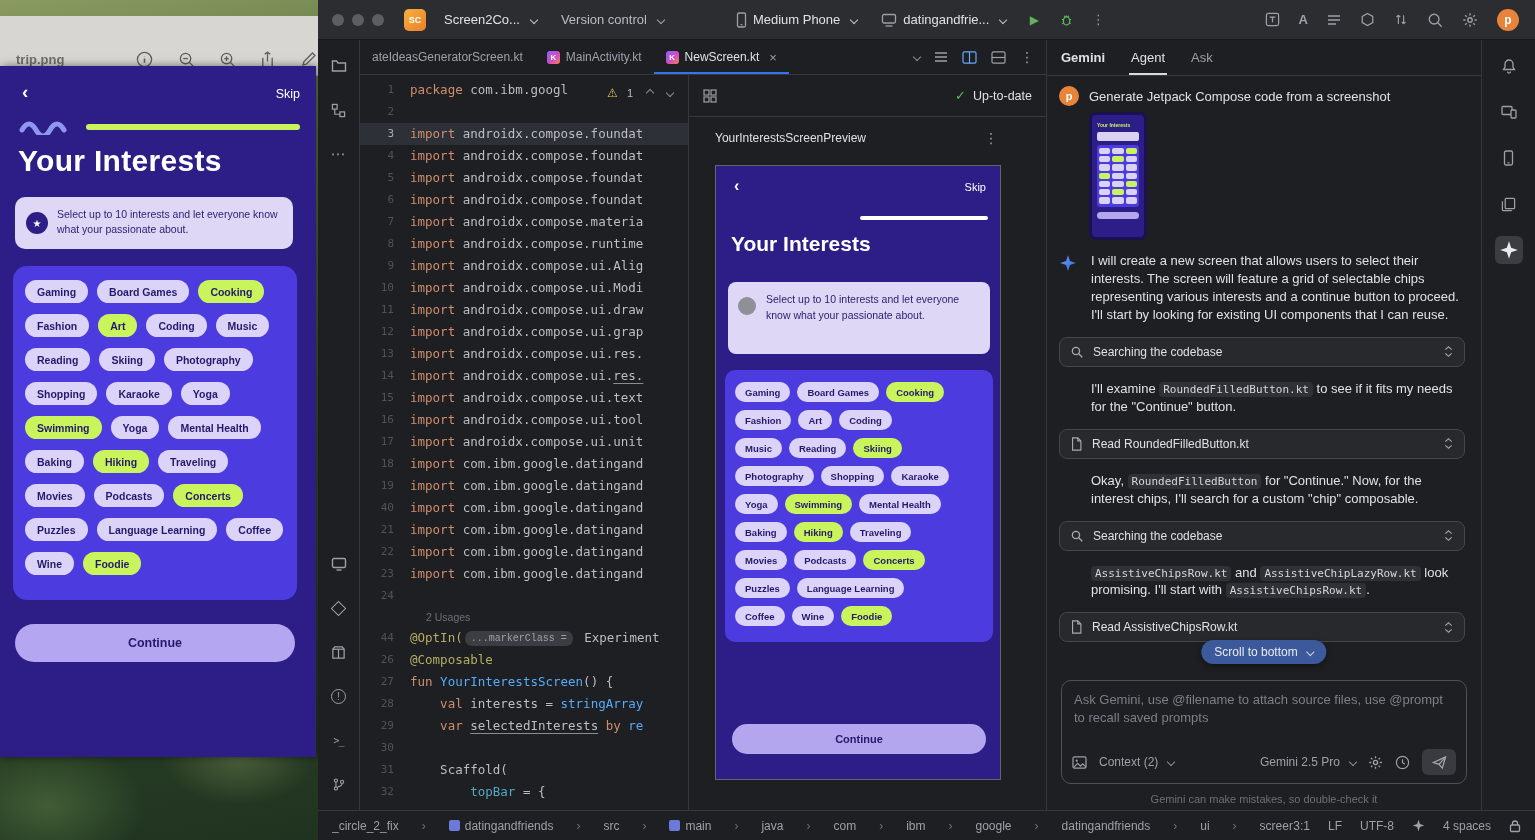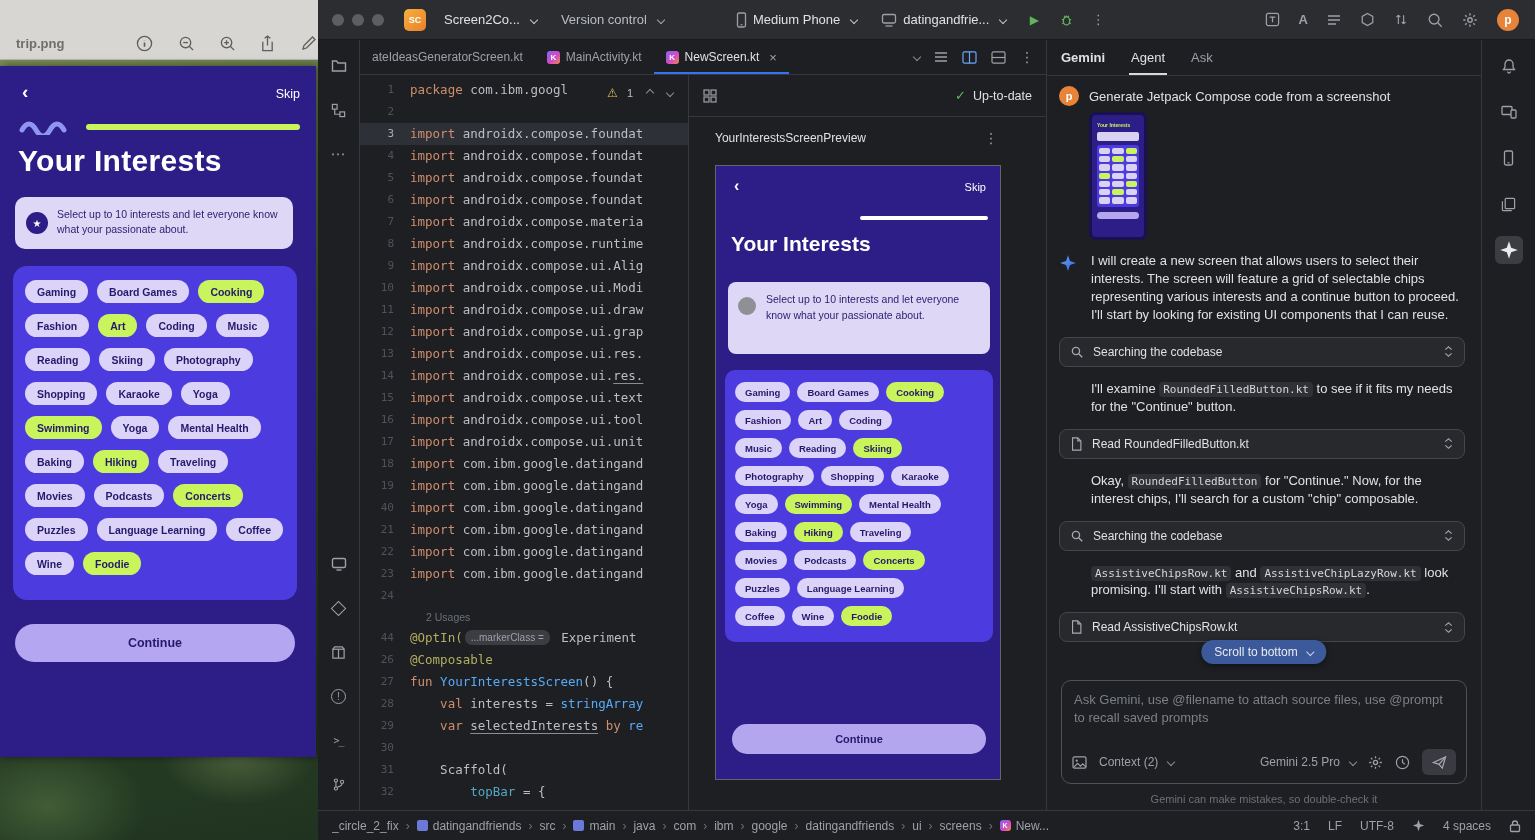--- a/index.html
+++ b/index.html
@@ -8,21 +8,21 @@
 svg{display:block}
 i.cv{display:inline-block;width:6px;height:6px;border-right:1.5px solid currentColor;border-bottom:1.5px solid currentColor;transform:rotate(45deg);margin-left:5px;opacity:.85;flex:none}
 i.cv.up{transform:rotate(-135deg)}
 .kebab{font-size:14px;color:#9da0a8;line-height:1}
 
 
 .desk{position:absolute;left:0;top:0;width:318px;height:840px;
  background:radial-gradient(110px 70px at 75% 90%,rgba(190,210,130,.25),transparent 70%),
  radial-gradient(140px 90px at 15% 96%,rgba(120,160,90,.35),transparent 70%),
  linear-gradient(170deg,#8a9a60 0%,#5d7242 20%,#41582f 45%,#2f4527 70%,#1f3320 100%)}
-.vchrome{position:absolute;left:0;top:0;width:100%;height:60px;background:#d8d6d3;border-bottom:1px solid #b7b5b2}
+.vchrome{position:absolute;left:0;top:16px;width:100%;height:60px;background:#d8d6d3;border-bottom:1px solid #b7b5b2}
 .vtitle{position:absolute;left:16px;top:36px;font-size:13px;font-weight:700;color:#6f6e6b}
 .vtool{position:absolute;top:35px;color:#5e5e5c}
 .mock{position:absolute;left:0;top:66px;width:316px;height:691px;background:#2d1d86;box-shadow:2px 0 8px rgba(0,0,0,.5)}
 .mback{position:absolute;left:22px;top:16px;font-size:19px;color:#fff;line-height:1;font-weight:700}
 .mskip{position:absolute;right:16px;top:21px;font-size:12.5px;color:#fff}
 .squig{position:absolute;left:18px;top:53px}
 .mbar{position:absolute;left:86px;right:16px;top:58px;height:6px;border-radius:3px;background:#c9f45c}
 .mtitle{position:absolute;left:18px;top:78px;font-size:30px;font-weight:800;color:#fff;letter-spacing:.3px}
 .mcard{position:absolute;left:15px;top:131px;width:278px;height:52px;background:#ded7f6;border-radius:10px;color:#271e6e}
 .mstar{position:absolute;left:11px;top:15px;width:22px;height:22px;border-radius:50%;background:#2d1d86;color:#fff;font-size:10px;display:flex;align-items:center;justify-content:center}
@@ -78,21 +78,21 @@
 .no{width:50px;text-align:right;padding-right:16px;color:#4e535b;font-size:11px;flex:none}
 .cl.cur{background:#2d3036}
 .cl.cur .no{color:#a8adb5}
 .cd{flex:1;overflow:hidden}
 .seg.k{color:#cf8e6d}
 .seg.p{color:#bcbec4}
 .seg.a{color:#b3ae60}
 .seg.f{color:#57aaf7}
 .seg.u{color:#bcbec4;text-decoration:underline;text-underline-offset:3px;text-decoration-color:#8a8d92}
 .seg.n2{color:#53a8c4}
-.inlay{display:inline-block;background:#3b3d42;color:#9da0a8;border-radius:7px;font-size:10px;line-height:15px;padding:0 6px;margin:0 4px 16px 2px;vertical-align:1.5px;font-family:Liberation Sans, sans-serif}
+.inlay{display:inline-block;background:#3b3d42;color:#9da0a8;border-radius:7px;font-size:10px;line-height:15px;padding:0 6px;margin:0 4px 16px 2px;vertical-align:1.5px;font-family:Liberation Mono, monospace}
 .hintline{height:20px;line-height:20px;color:#6b7078;font-size:10.5px;padding-left:66px;font-family:"Liberation Sans",sans-serif}
 .inspect{position:absolute;top:9px;right:8px;display:flex;align-items:center;gap:9px;color:#9da0a8;background:#1e1f22;padding:2px 7px;border-radius:6px;font-family:"Liberation Sans",sans-serif}
 .warn{color:#e8c55c;font-size:12px}
 .wcount{font-size:11px;color:#bcbec4}
 
 
 .ppane{position:absolute;left:688px;top:75px;width:358px;height:735px;border-left:1px solid #36383d;background:#1e1f22}
 .ptool{height:42px;border-bottom:1px solid #36383d;display:flex;align-items:center;padding:0 14px;color:#9da0a8}
 .pstatus{margin-left:auto;display:flex;align-items:center;gap:7px;font-size:12.5px;color:#dfe1e5}
 .check{color:#5fb865;font-size:13px}
@@ -142,21 +142,21 @@
 .ginput{border:1px solid #4e5157;border-radius:10px;height:104px;position:relative;padding:10px 12px;background:#1e1f22}
 .gph{font-size:13px;line-height:1.4;color:#7b7f87;max-width:390px}
 .gctl{position:absolute;left:10px;right:10px;bottom:8px;display:flex;align-items:center;gap:12px;color:#9da0a8;font-size:12px}
 .gctx,.gmodel{display:flex;align-items:center;gap:5px;white-space:nowrap}
 .ggrow{flex:1}
 .gsend{width:34px;height:26px;border-radius:6px;background:#393b40;display:flex;align-items:center;justify-content:center}
 .gfoot{text-align:center;color:#6b7078;font-size:11px;padding:9px 0 5px}
 
 
 .statusbar{position:absolute;left:318px;right:0;bottom:0;height:30px;background:#1e1f22;border-top:1px solid #36383d;display:flex;align-items:center;padding:0 14px;color:#9da0a8;font-size:12px}
-.crumbs{display:flex;align-items:center;gap:7px;white-space:nowrap;overflow:hidden}
+.crumbs{display:flex;align-items:center;gap:23px;white-space:nowrap;overflow:hidden}
 .crumb{display:flex;align-items:center;gap:5px}
 .csep{color:#6b7078}
 .micon{width:11px;height:11px;border-radius:2px;background:#6b79d8;display:inline-block}
 .sright{margin-left:auto;display:flex;align-items:center;gap:18px;flex:none}
 .sitem{display:flex;align-items:center}
 </style>
 </head>
 <body>
 
 <div class="stage">

